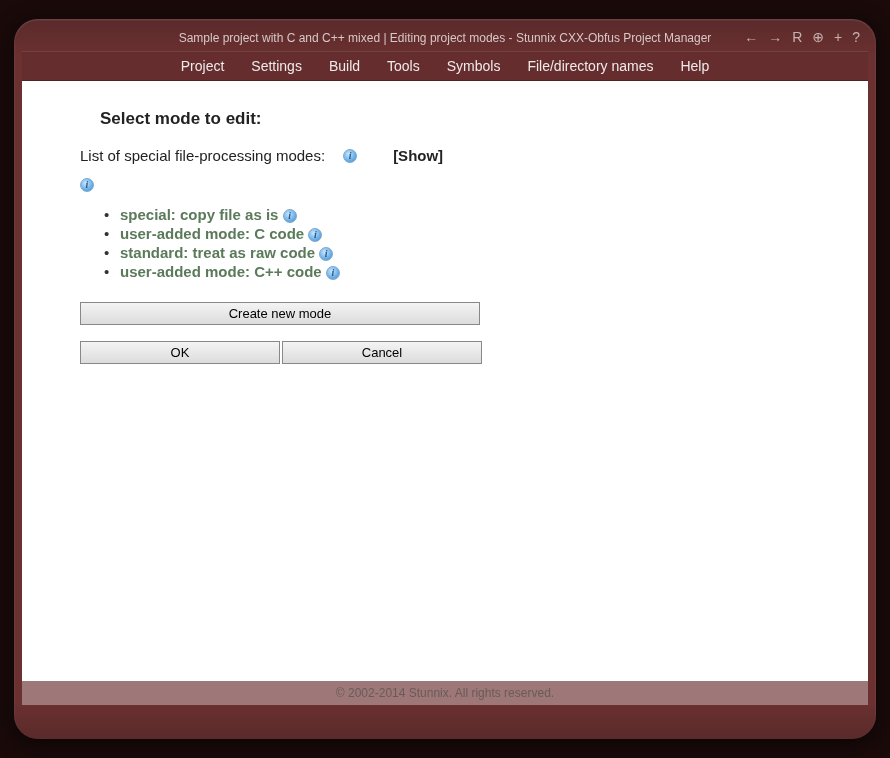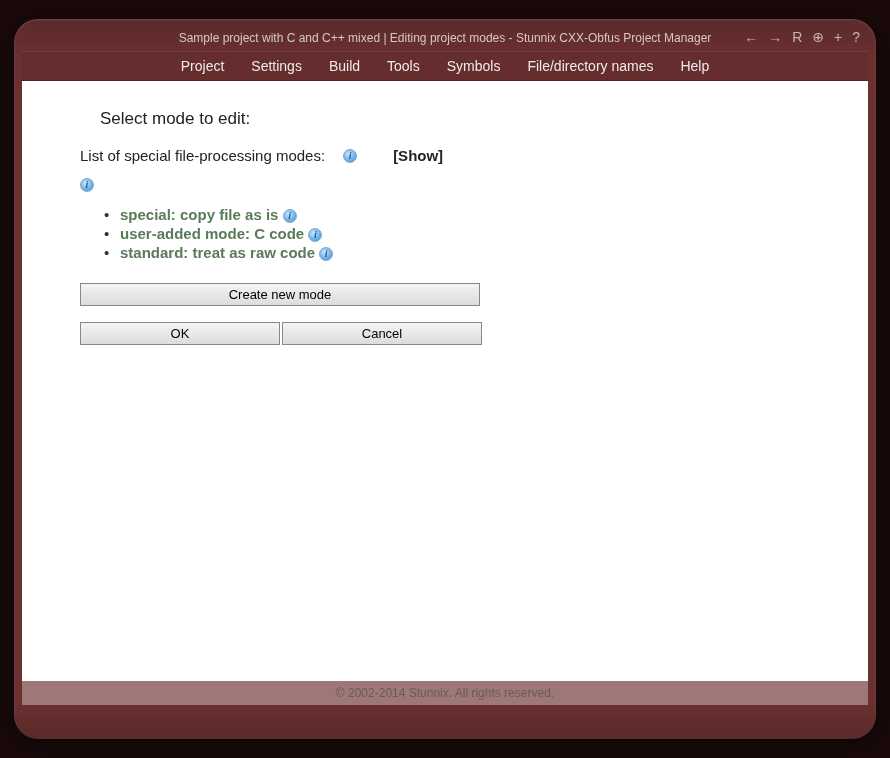--- a/index.html
+++ b/index.html
@@ -73,21 +73,21 @@
   .content {
     background: #ffffff;
     height: 600px;
     padding: 28px 58px;
     font-size: 14px;
     color: #222;
     overflow: auto;
   }
   .content h2 {
     font-size: 17px;
-    font-weight: normal;
+    font-weight: bold;
     margin-bottom: 18px;
     margin-left: 20px;
   }
   .row {
     display: flex;
     align-items: center;
     gap: 18px;
     margin-bottom: 14px;
     font-size: 15px;
   }
@@ -207,20 +207,24 @@
         <span class="info-icon">i</span>
       </li>
       <li>
         <a class="mode-link">user-added mode: C code</a>
         <span class="info-icon">i</span>
       </li>
       <li>
         <a class="mode-link">standard: treat as raw code</a>
         <span class="info-icon">i</span>
       </li>
+      <li>
+        <a class="mode-link">user-added mode: C++ code</a>
+        <span class="info-icon">i</span>
+      </li>
     </ul>
 
     <button class="btn btn-wide">Create new mode</button>
 
     <div class="btn-row">
       <button class="btn btn-half">OK</button>
       <button class="btn btn-half">Cancel</button>
     </div>
   </div>
 

